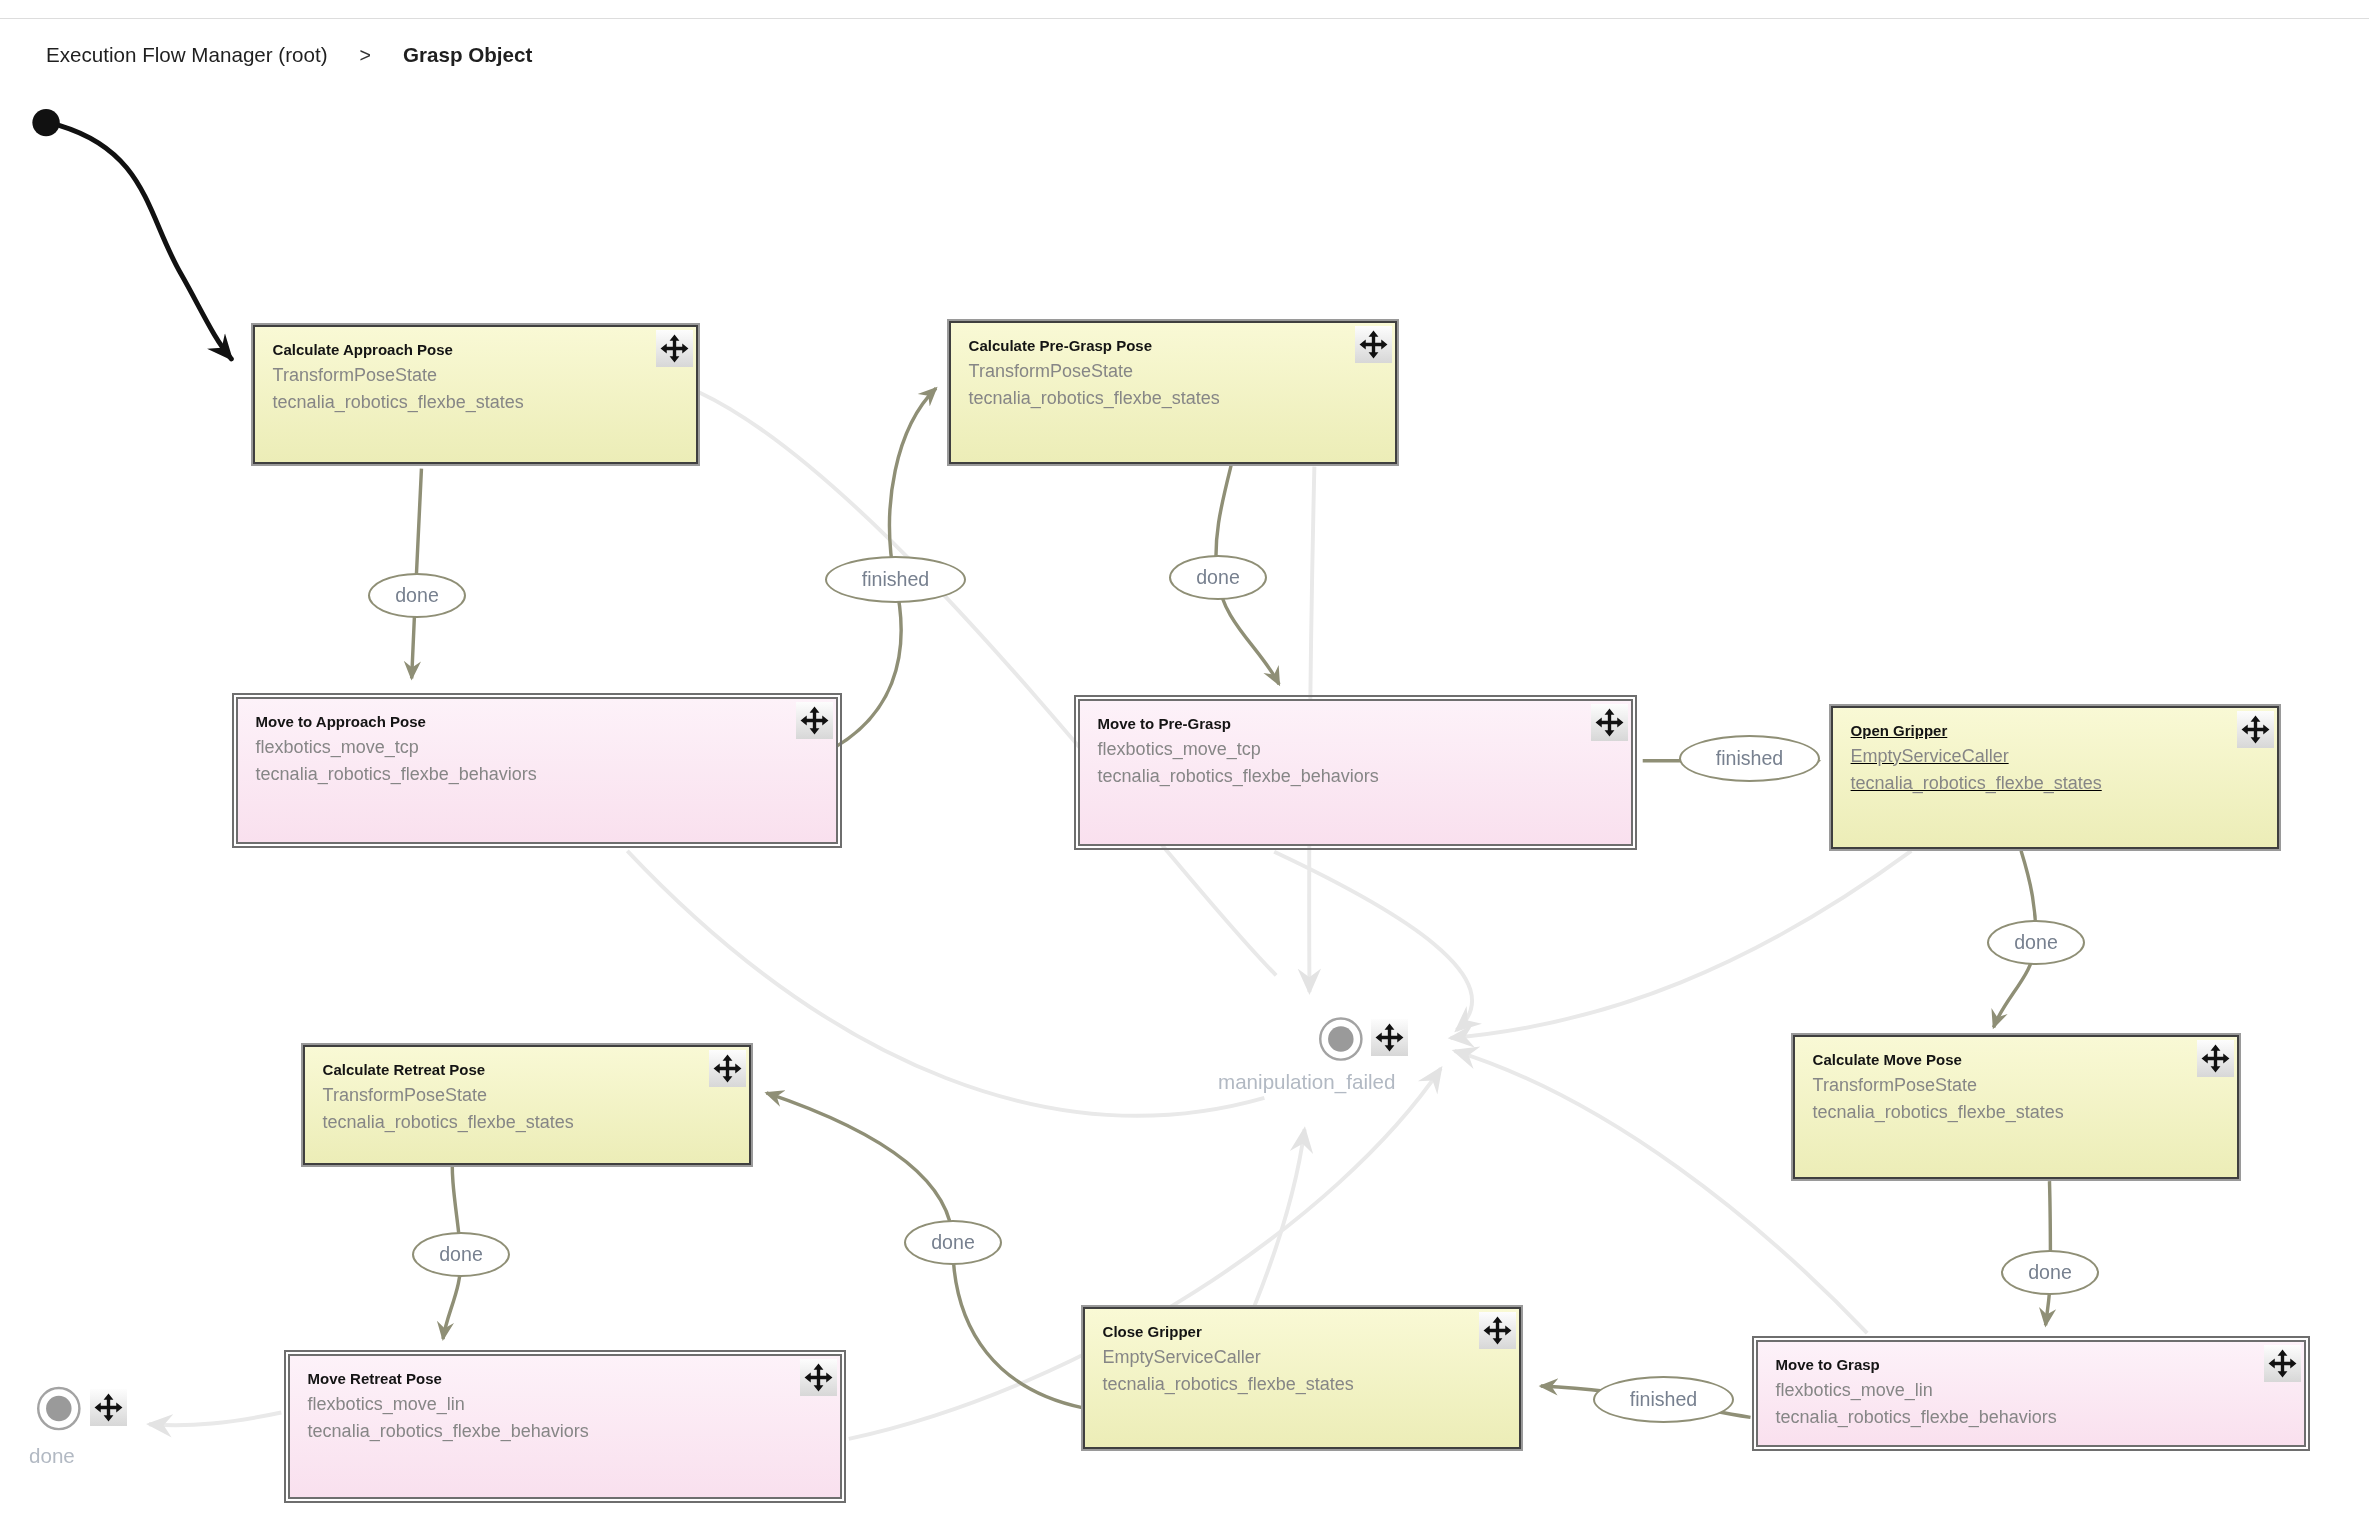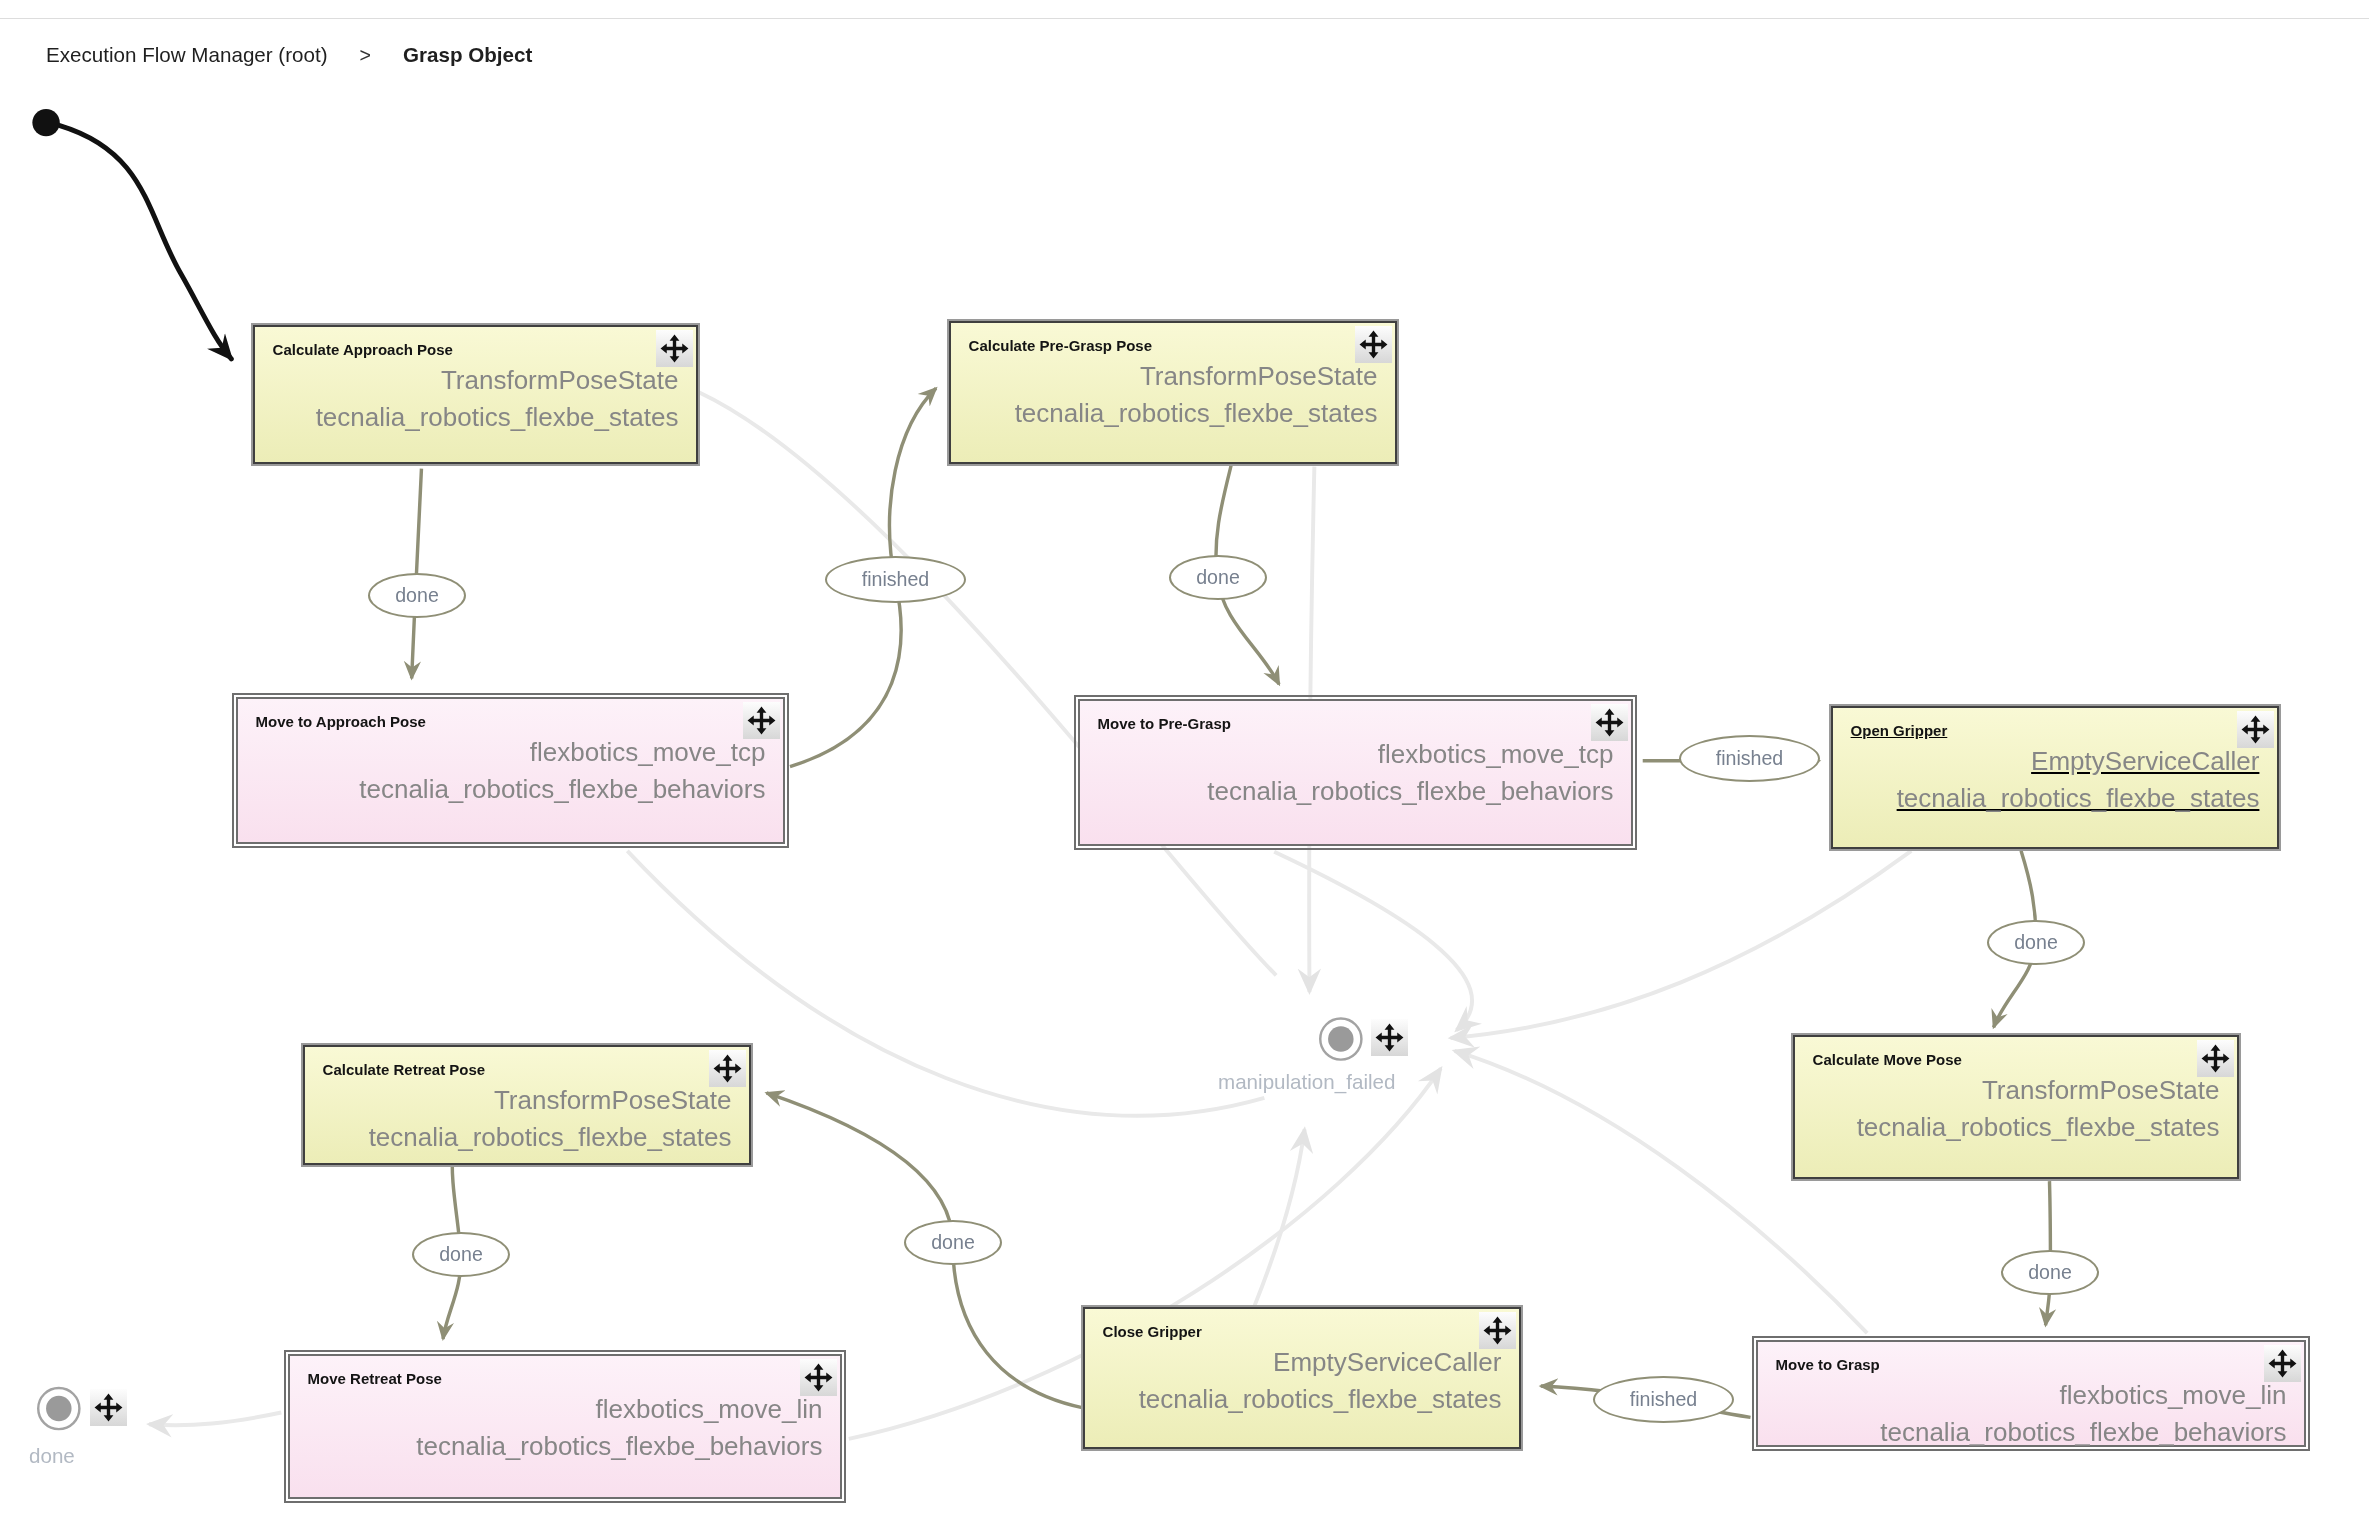--- a/index.html
+++ b/index.html
@@ -13,21 +13,21 @@
   .canvas{position:absolute;left:0;top:0;width:2369px;height:1540px;}
   svg.wires{position:absolute;left:0;top:0;}
 
   .node{position:absolute;box-sizing:border-box;}
   .state{background:linear-gradient(180deg,#f9f9d5 0%,#ecedb7 100%);
          border:2px solid #3f3f3f;outline:2px solid #9a9a9a;outline-offset:0px;}
   .behavior{background:linear-gradient(180deg,#fdf2f9 0%,#f9e0ee 100%);
             border:2px solid #6e6e6e;outline:2px solid #6e6e6e;outline-offset:2.9px;}
   .node .title{font-size:15px;font-weight:bold;color:#141414;margin:13.7px 51px 5.9px 17.6px;
                white-space:nowrap;}
-  .node .sub{font-size:26px;color:#868686;margin:6.9px 17.6px 0 17.6px;white-space:nowrap;text-align:right;}
+  .node .sub{font-size:18px;color:#868686;margin:6.9px 17.6px 0 17.6px;white-space:nowrap;}
 
   .moveicon{position:absolute;top:2.9px;right:2.9px;width:37px;height:37px;
             background:linear-gradient(180deg,#fdfdfd 0%,#d7d7d7 100%);
             display:flex;align-items:center;justify-content:center;}
   .moveicon svg{width:31px;height:31px;}
 
   .oval{position:absolute;box-sizing:border-box;background:#fff;border:2px solid #8f8f76;
         border-radius:50%;display:flex;align-items:center;justify-content:center;
         font-size:19.6px;color:#77808f;}
   .outcome-label{position:absolute;font-size:20.6px;color:#b2b9c3;}
@@ -121,21 +121,21 @@
   <div class="title">Calculate Pre-Grasp Pose</div>
   <div class="sub">TransformPoseState</div>
   <div class="sub">tecnalia_robotics_flexbe_states</div>
   <div class="moveicon">
         <svg viewBox="0 0 32 32" width="31" height="31">
           <use href="#moveglyph"></use>
         </svg>
       </div>
 </div>
 
-<div class="node behavior" style="left:236px;top:697px;width:549px;height:147px;">
+<div class="node behavior" style="left:236px;top:697px;width:602px;height:147px;">
   <div class="title">Move to Approach Pose</div>
   <div class="sub">flexbotics_move_tcp</div>
   <div class="sub">tecnalia_robotics_flexbe_behaviors</div>
   <div class="moveicon">
         <svg viewBox="0 0 32 32" width="31" height="31">
           <use href="#moveglyph"></use>
         </svg>
       </div>
 </div>
 

